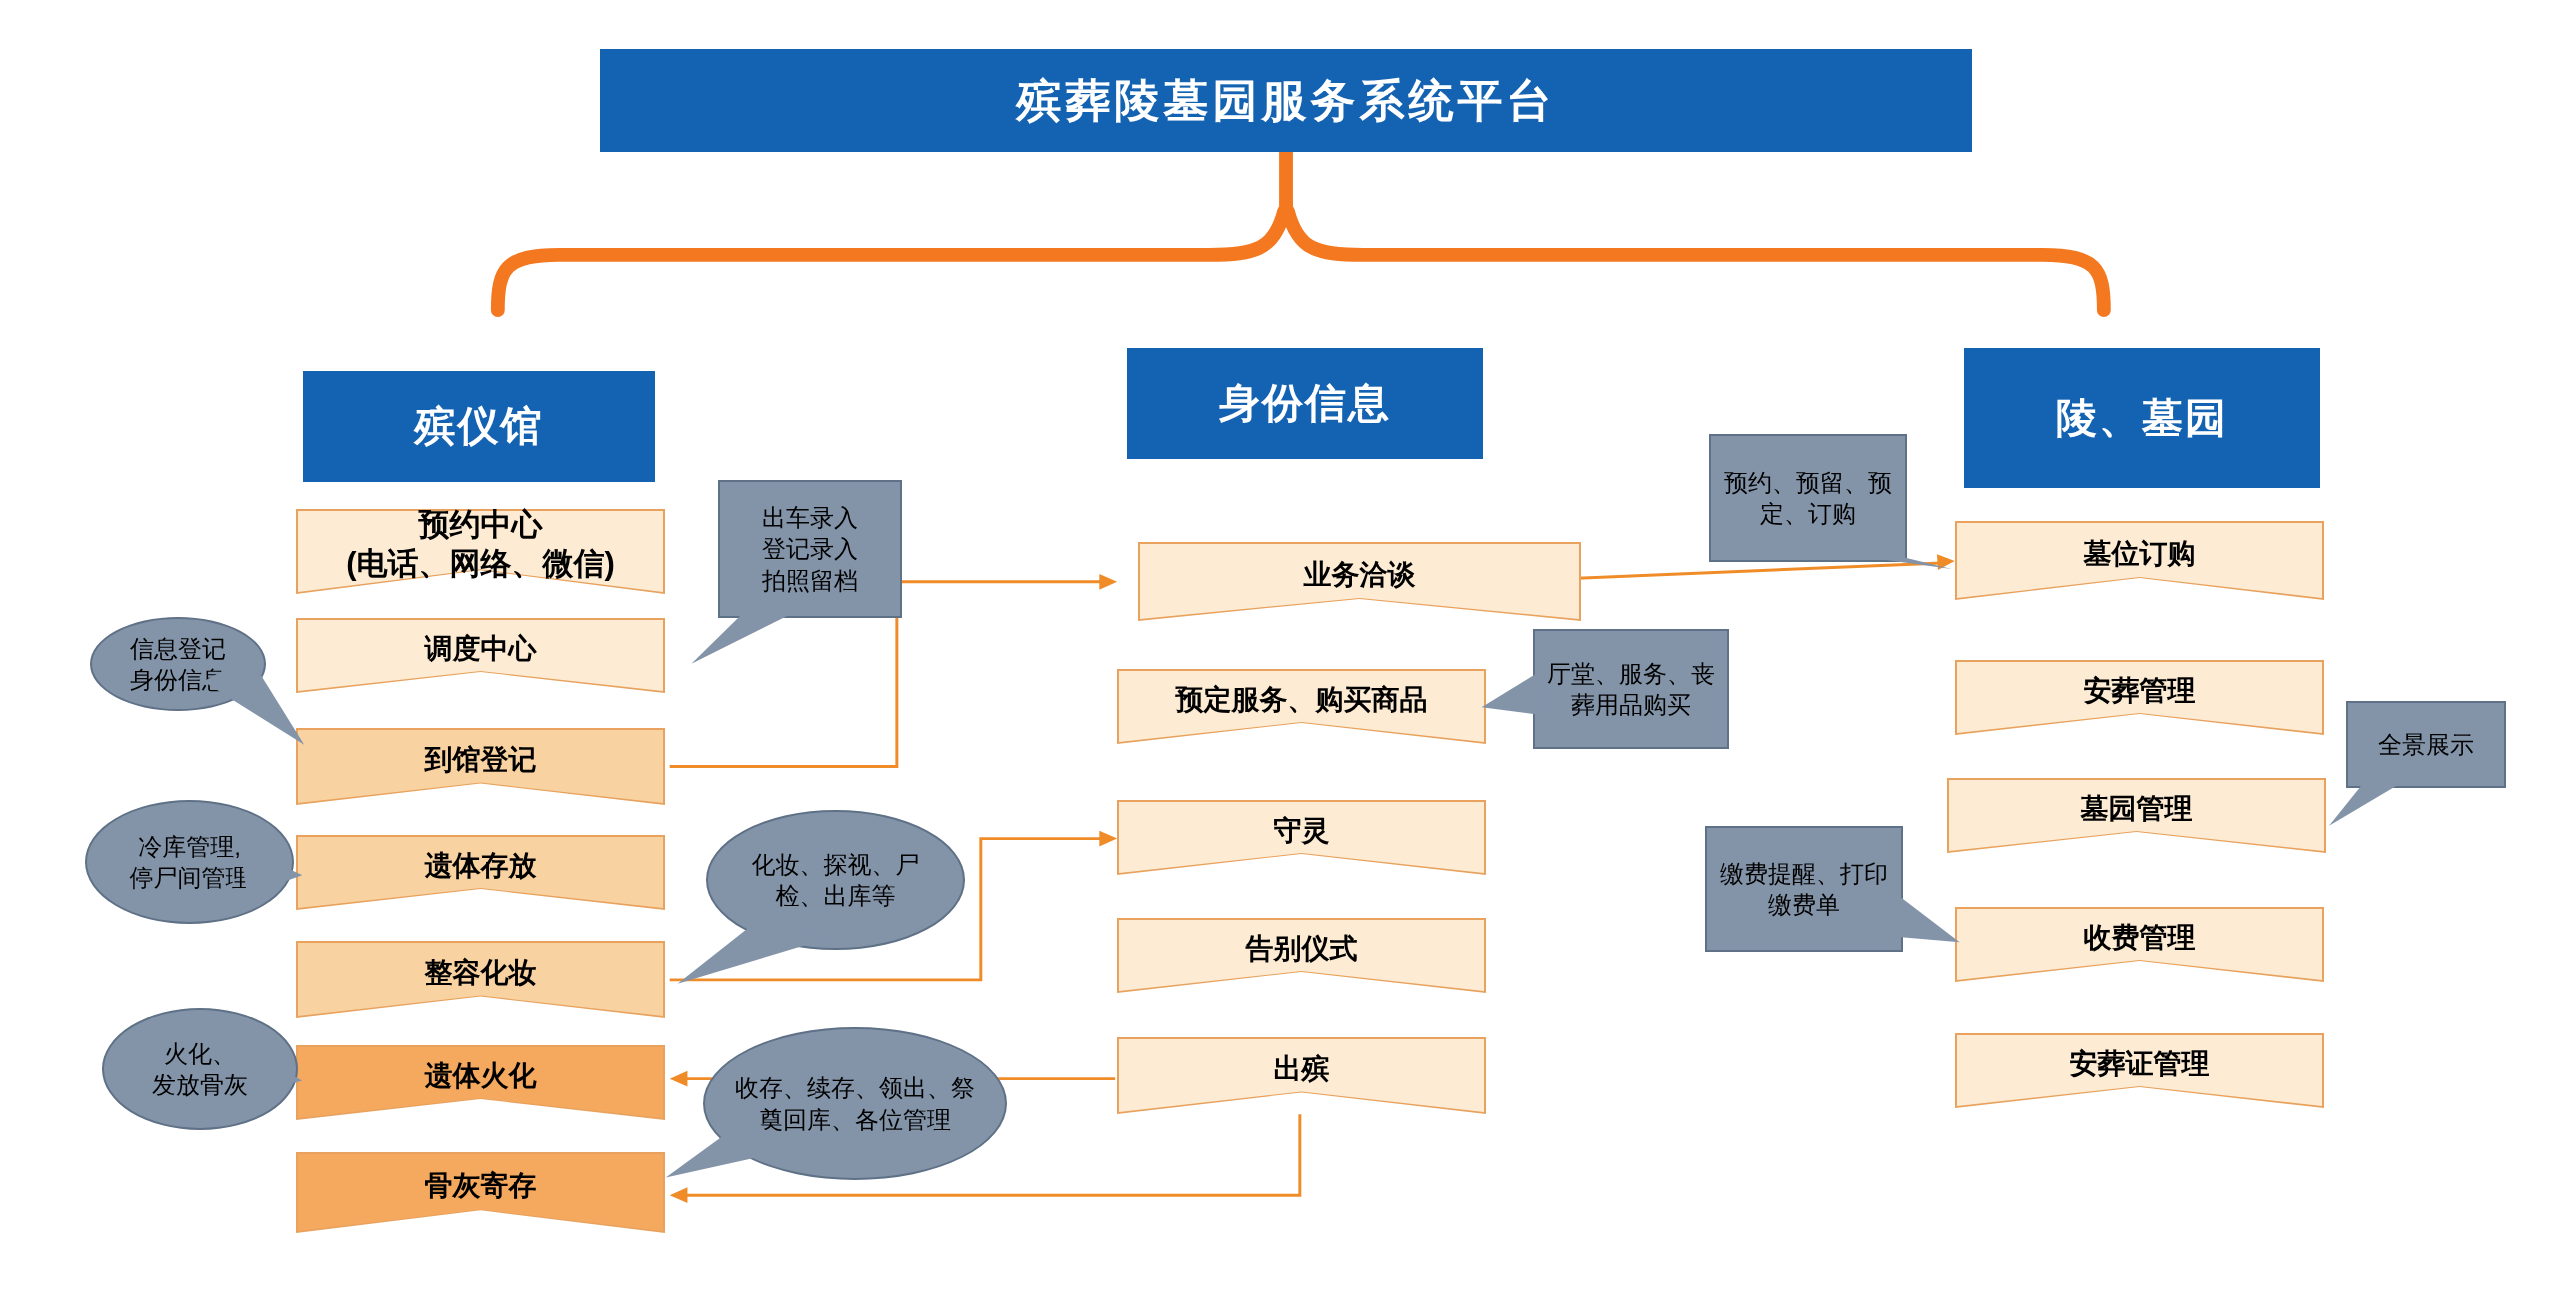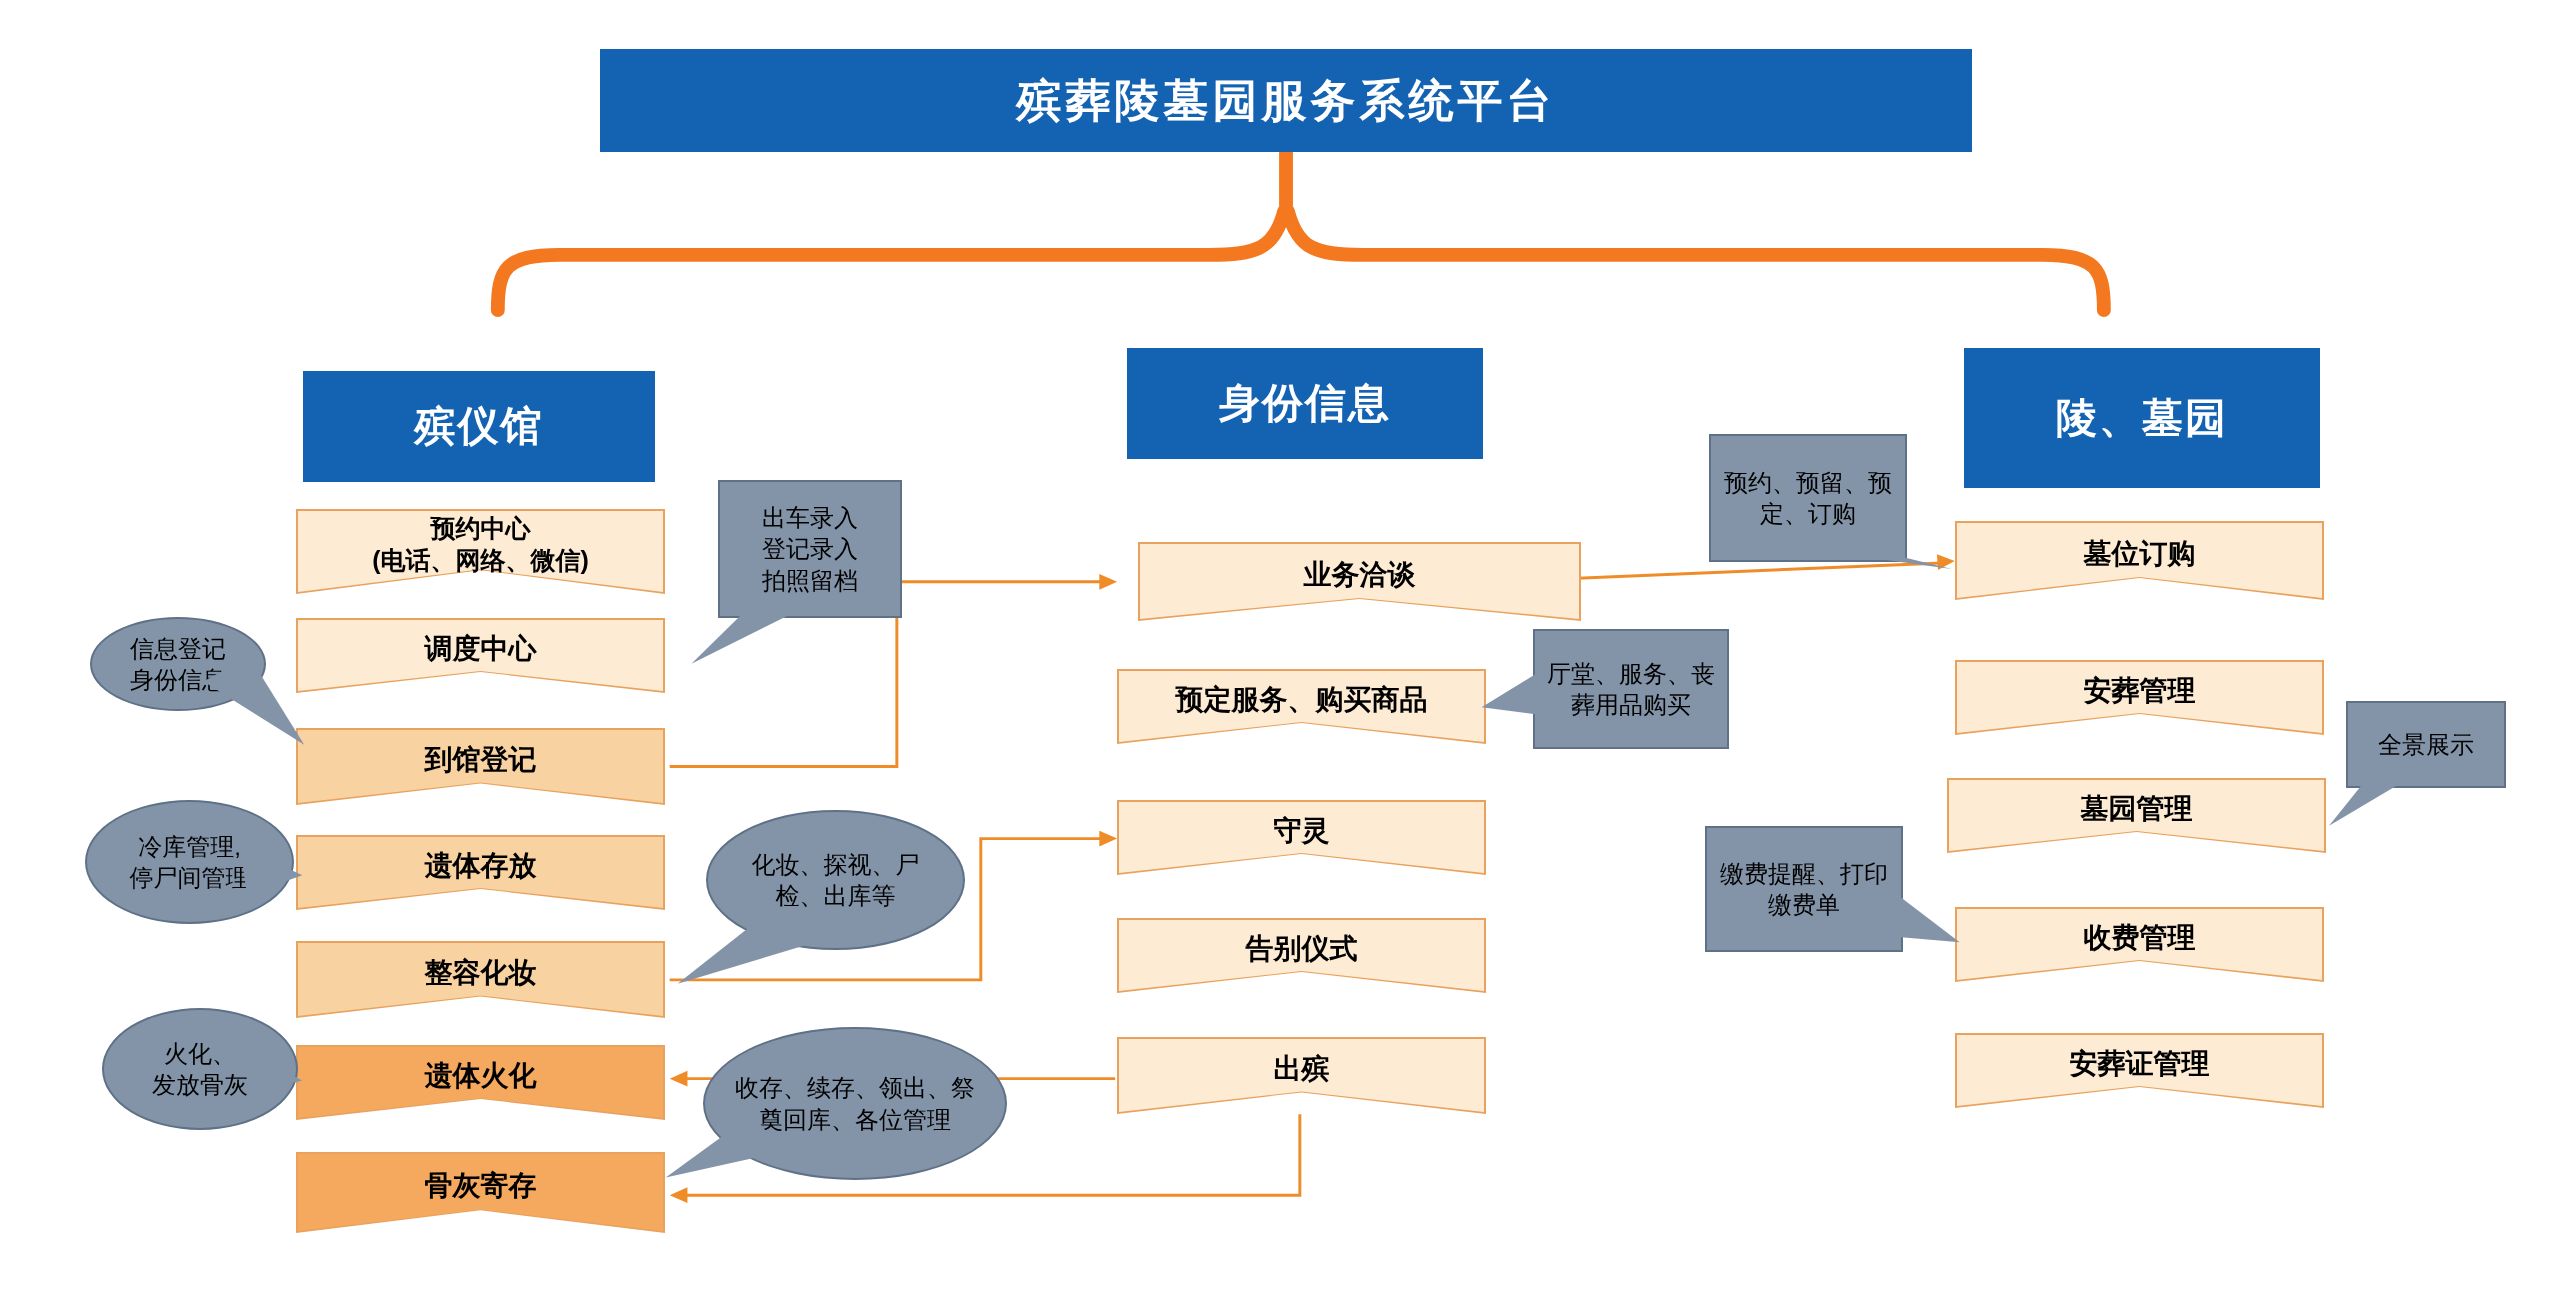--- a/index.html
+++ b/index.html
@@ -34,21 +34,21 @@
   .light .pbox-fill{background:#fdecd3;}
   .mid   .pbox-fill{background:#f8d2a0;}
   .dark  .pbox-fill{background:#f4a95e;}
   .pbox-label{
     position:absolute;inset:0;
     display:flex;align-items:center;justify-content:center;
     padding-bottom:14px;
     font-size:28px;font-weight:bold;color:#000000;
     text-align:center;white-space:pre-line;line-height:1.25;
   }
-  .pbox.two-line .pbox-label{font-size:25px;}
+  .pbox.two-line .pbox-label{font-size:31px;}
 
   
   .callout{
     position:absolute;z-index:4;
     background:#8394a9;
     border:2px solid #5f7186;
     color:#000000;
     display:flex;align-items:center;justify-content:center;
     text-align:center;
     font-size:24px;line-height:1.3;

